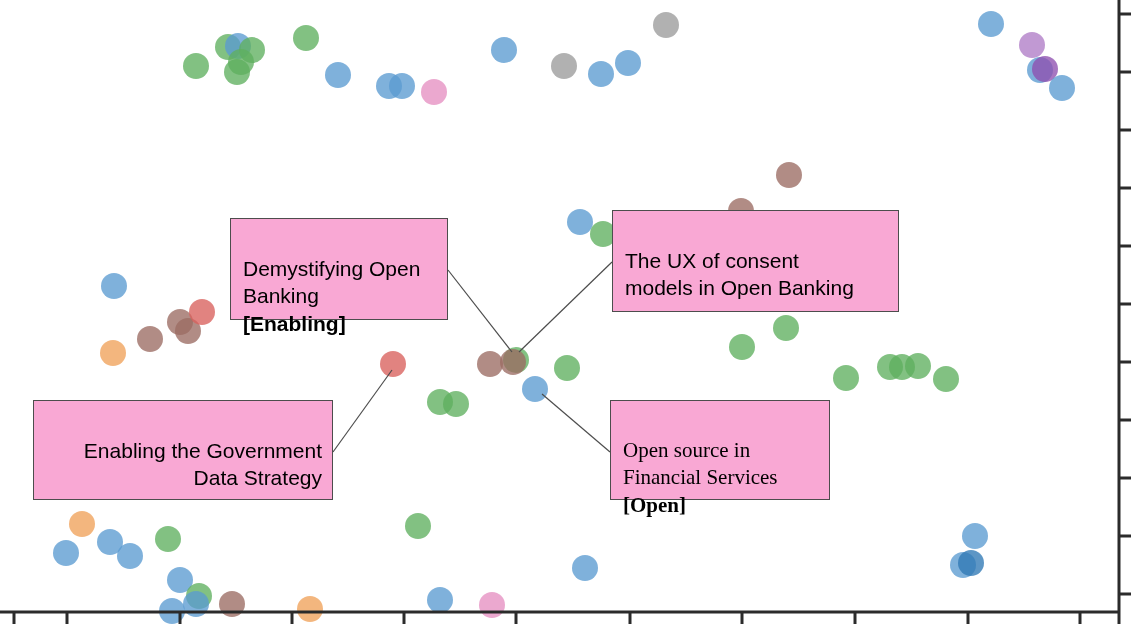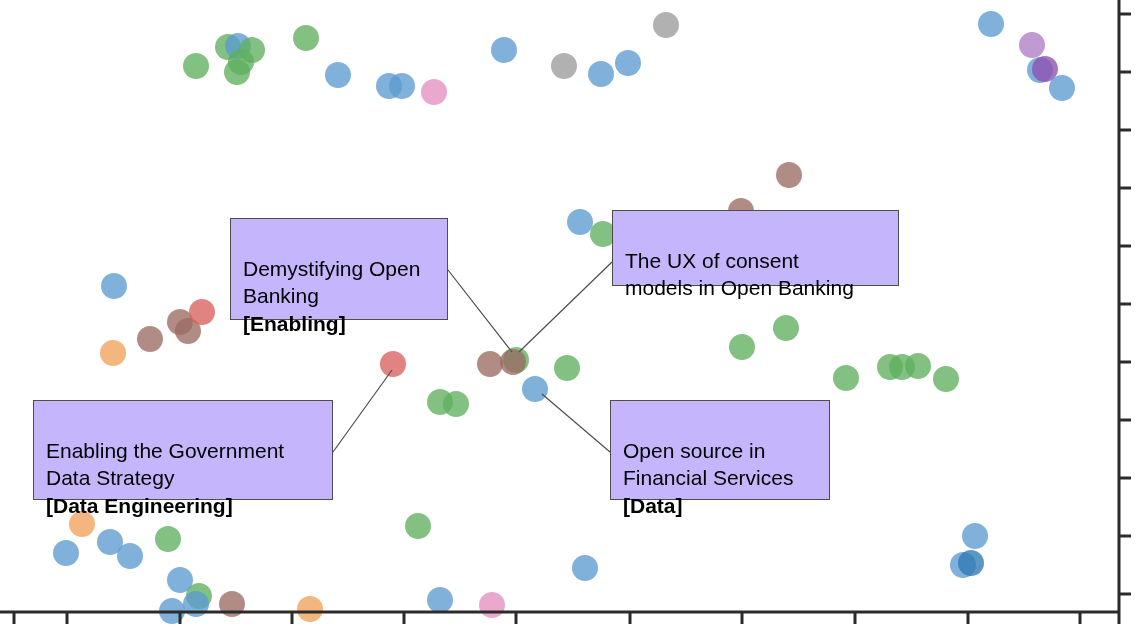--- a/index.html
+++ b/index.html
@@ -21,21 +21,21 @@
     position: absolute;
     left: 0;
     top: 0;
     width: 1140px;
     height: 636px;
     display: block;
   }
   .annot-box {
     position: absolute;
     box-sizing: border-box;
-    background: #c4b5fd;
+    background: #f9a8d4;
     border: 1px solid #4d4d4d;
     padding: 8px 10px 9px 12px;
     font-size: 21px;
     line-height: 1.32;
     color: #000000;
     white-space: pre-line;
     font-family: "Liberation Sans", sans-serif;
   }
   .annot-cat {
     font-weight: bold;
@@ -148,30 +148,29 @@
         <line x1="1119" y1="594" x2="1131" y2="594" stroke="#2b2b2b" stroke-width="3"></line>
       </g>
   </svg>
 
   <div class="annot-box" id="annot-0" style="left: 230px; top: 218px; width: 218px; height: 102px;">
     <span>Demystifying Open
 Banking</span>
     <span class="annot-cat">[Enabling]</span>
   </div>
 
-  <div class="annot-box" id="annot-1" style="left: 612px; top: 210px; width: 287px; height: 76px;">
+  <div class="annot-box" id="annot-1" style="left: 612px; top: 210px; width: 287px; height: 102px;">
     <span>The UX of consent
 models in Open Banking</span>
   </div>
 
-  <div class="annot-box" id="annot-2" style="left: 33px; top: 400px; width: 300px; height: 100px;">
+  <div class="annot-box" id="annot-2" style="left: 33px; top: 400px; width: 300px; height: 100px; text-align: right;">
     <span>Enabling the Government
 Data Strategy</span>
-    <span class="annot-cat">[Data Engineering]</span>
   </div>
 
-  <div class="annot-box" id="annot-3" style="left: 610px; top: 400px; width: 220px; height: 100px;">
+  <div class="annot-box" id="annot-3" style="left: 610px; top: 400px; width: 220px; height: 100px; font-family: Liberation Serif, serif;">
     <span>Open source in
 Financial Services</span>
-    <span class="annot-cat">[Data]</span>
+    <span class="annot-cat">[Open]</span>
   </div>
 
 </div>
 
 </body></html>

